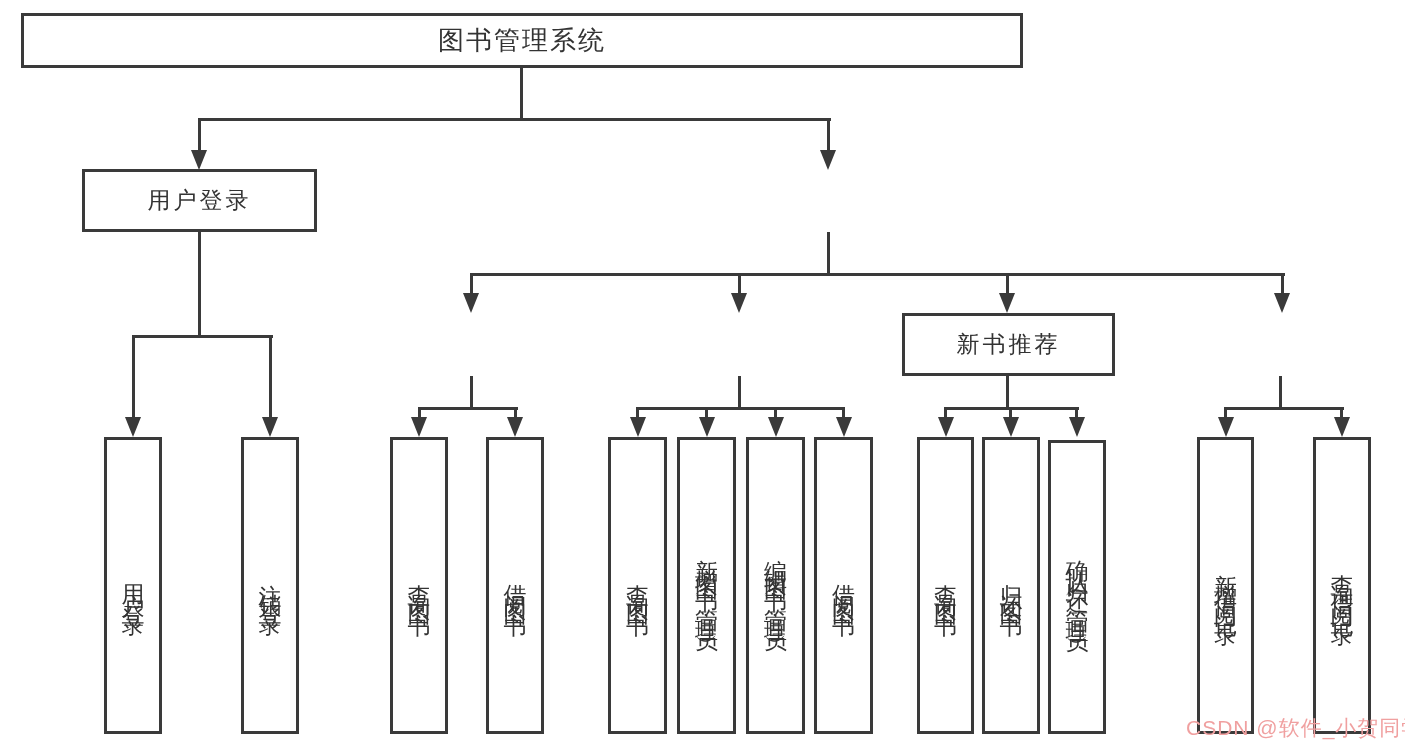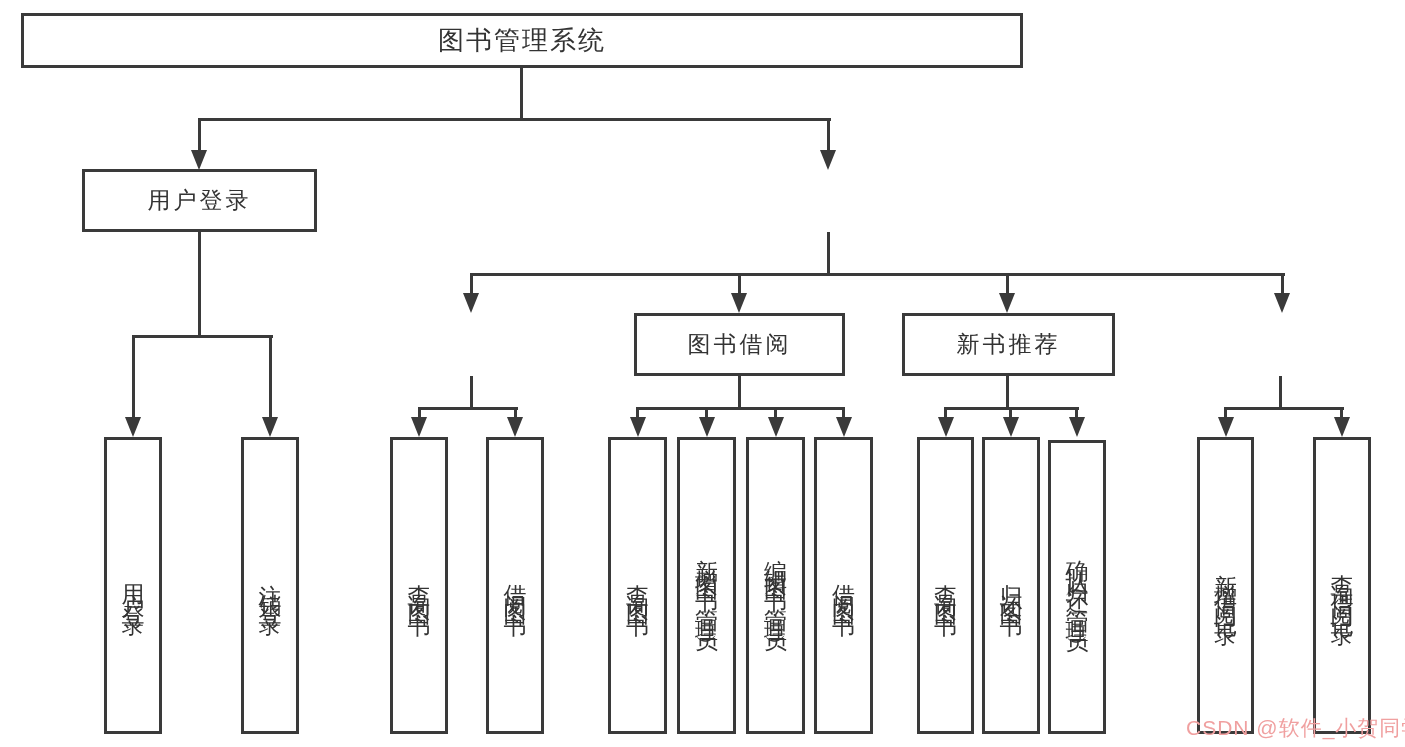--- a/index.html
+++ b/index.html
@@ -65,23 +65,20 @@
   <div class="hline" style="left:470px;top:273px;width:815px"></div>
   <div class="vline" style="left:470px;top:273px;height:22px"></div>
   <div class="arrow" style="left:463px;top:293px"></div>
   <div class="vline" style="left:738px;top:273px;height:22px"></div>
   <div class="arrow" style="left:731px;top:293px"></div>
   <div class="vline" style="left:1006px;top:273px;height:22px"></div>
   <div class="arrow" style="left:999px;top:293px"></div>
   <div class="vline" style="left:1281px;top:273px;height:22px"></div>
   <div class="arrow" style="left:1274px;top:293px"></div>
 
-  <div class="box branch" style="left:634px;top:313px;width:211px;height:63px">
-    <span>图书借阅</span>
-  </div>
   <div class="box branch" style="left:902px;top:313px;width:213px;height:63px">
     <span>新书推荐</span>
   </div>
 
   <div class="vline" style="left:470px;top:376px;height:34px"></div>
   <div class="hline" style="left:418px;top:407px;width:100px"></div>
   <div class="vline" style="left:418px;top:407px;height:14px"></div>
   <div class="arrow" style="left:411px;top:417px"></div>
   <div class="vline" style="left:514px;top:407px;height:14px"></div>
   <div class="arrow" style="left:507px;top:417px"></div>

